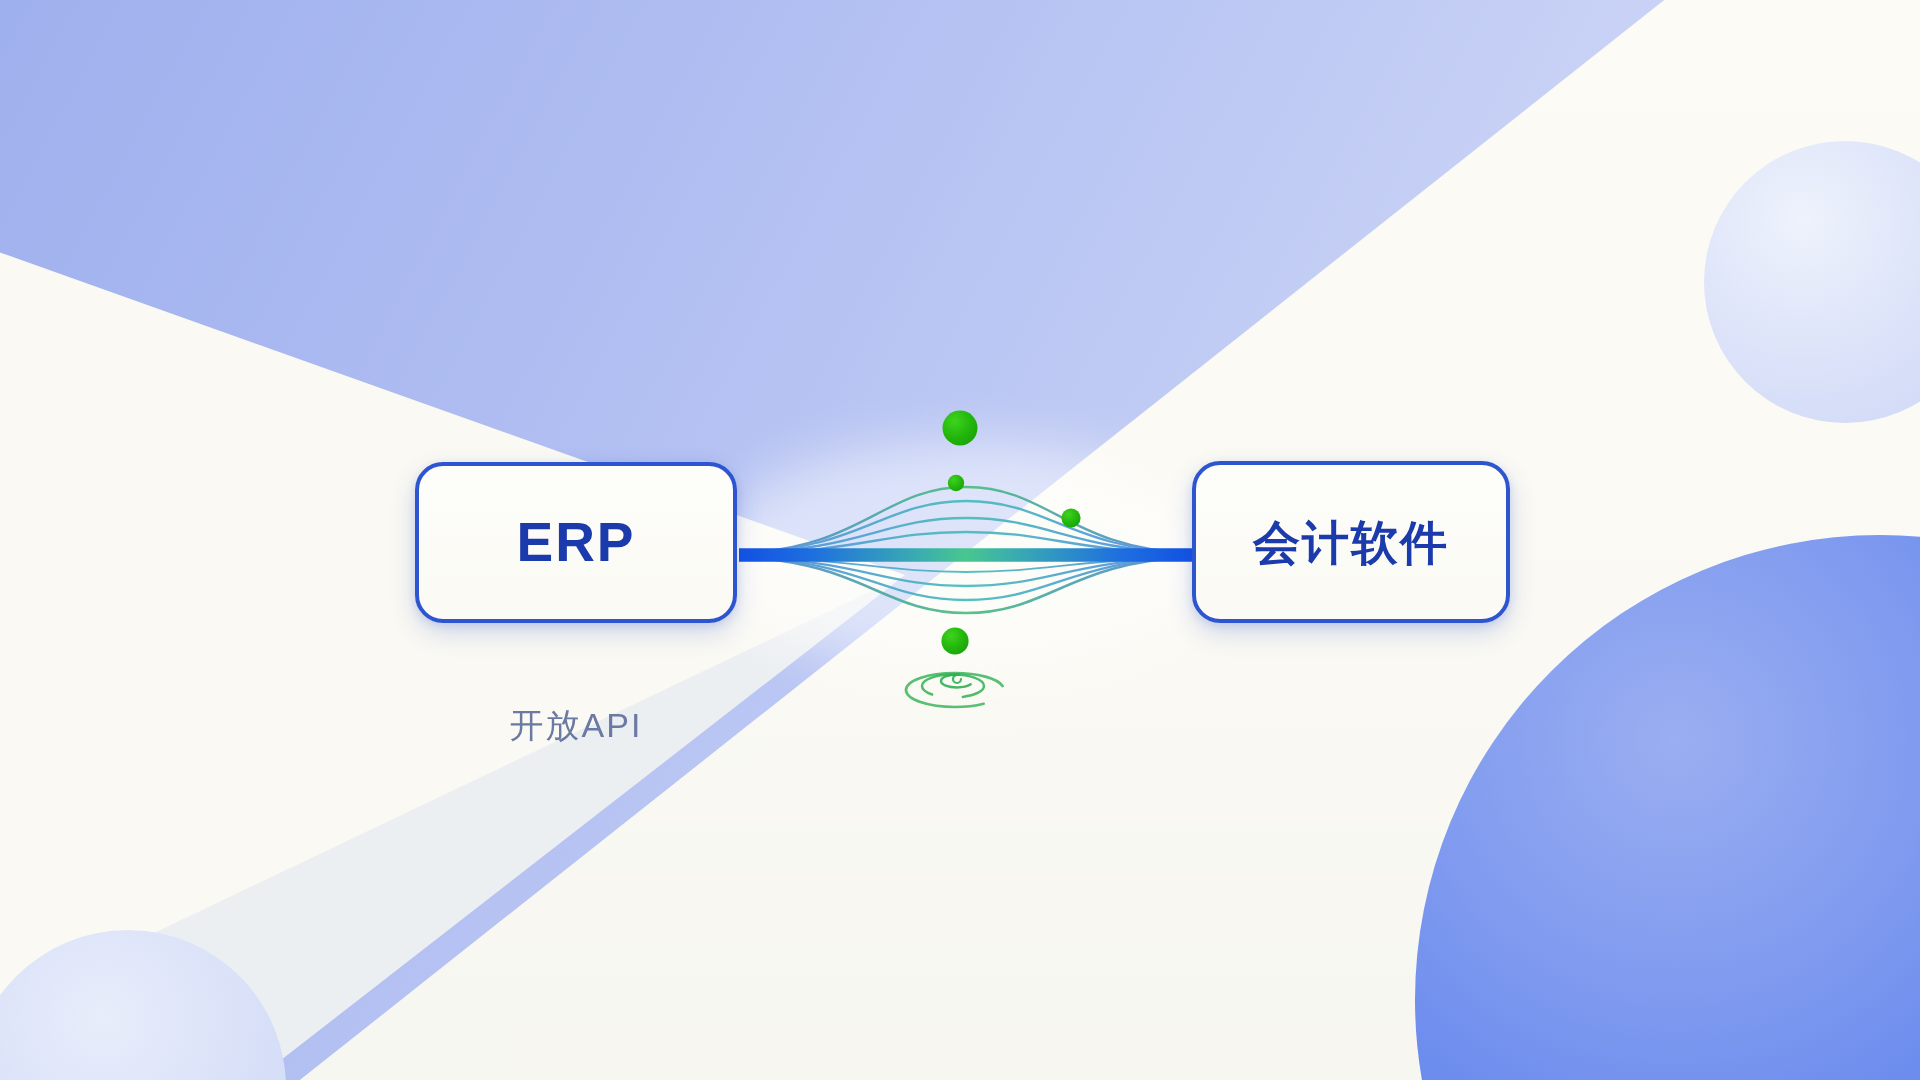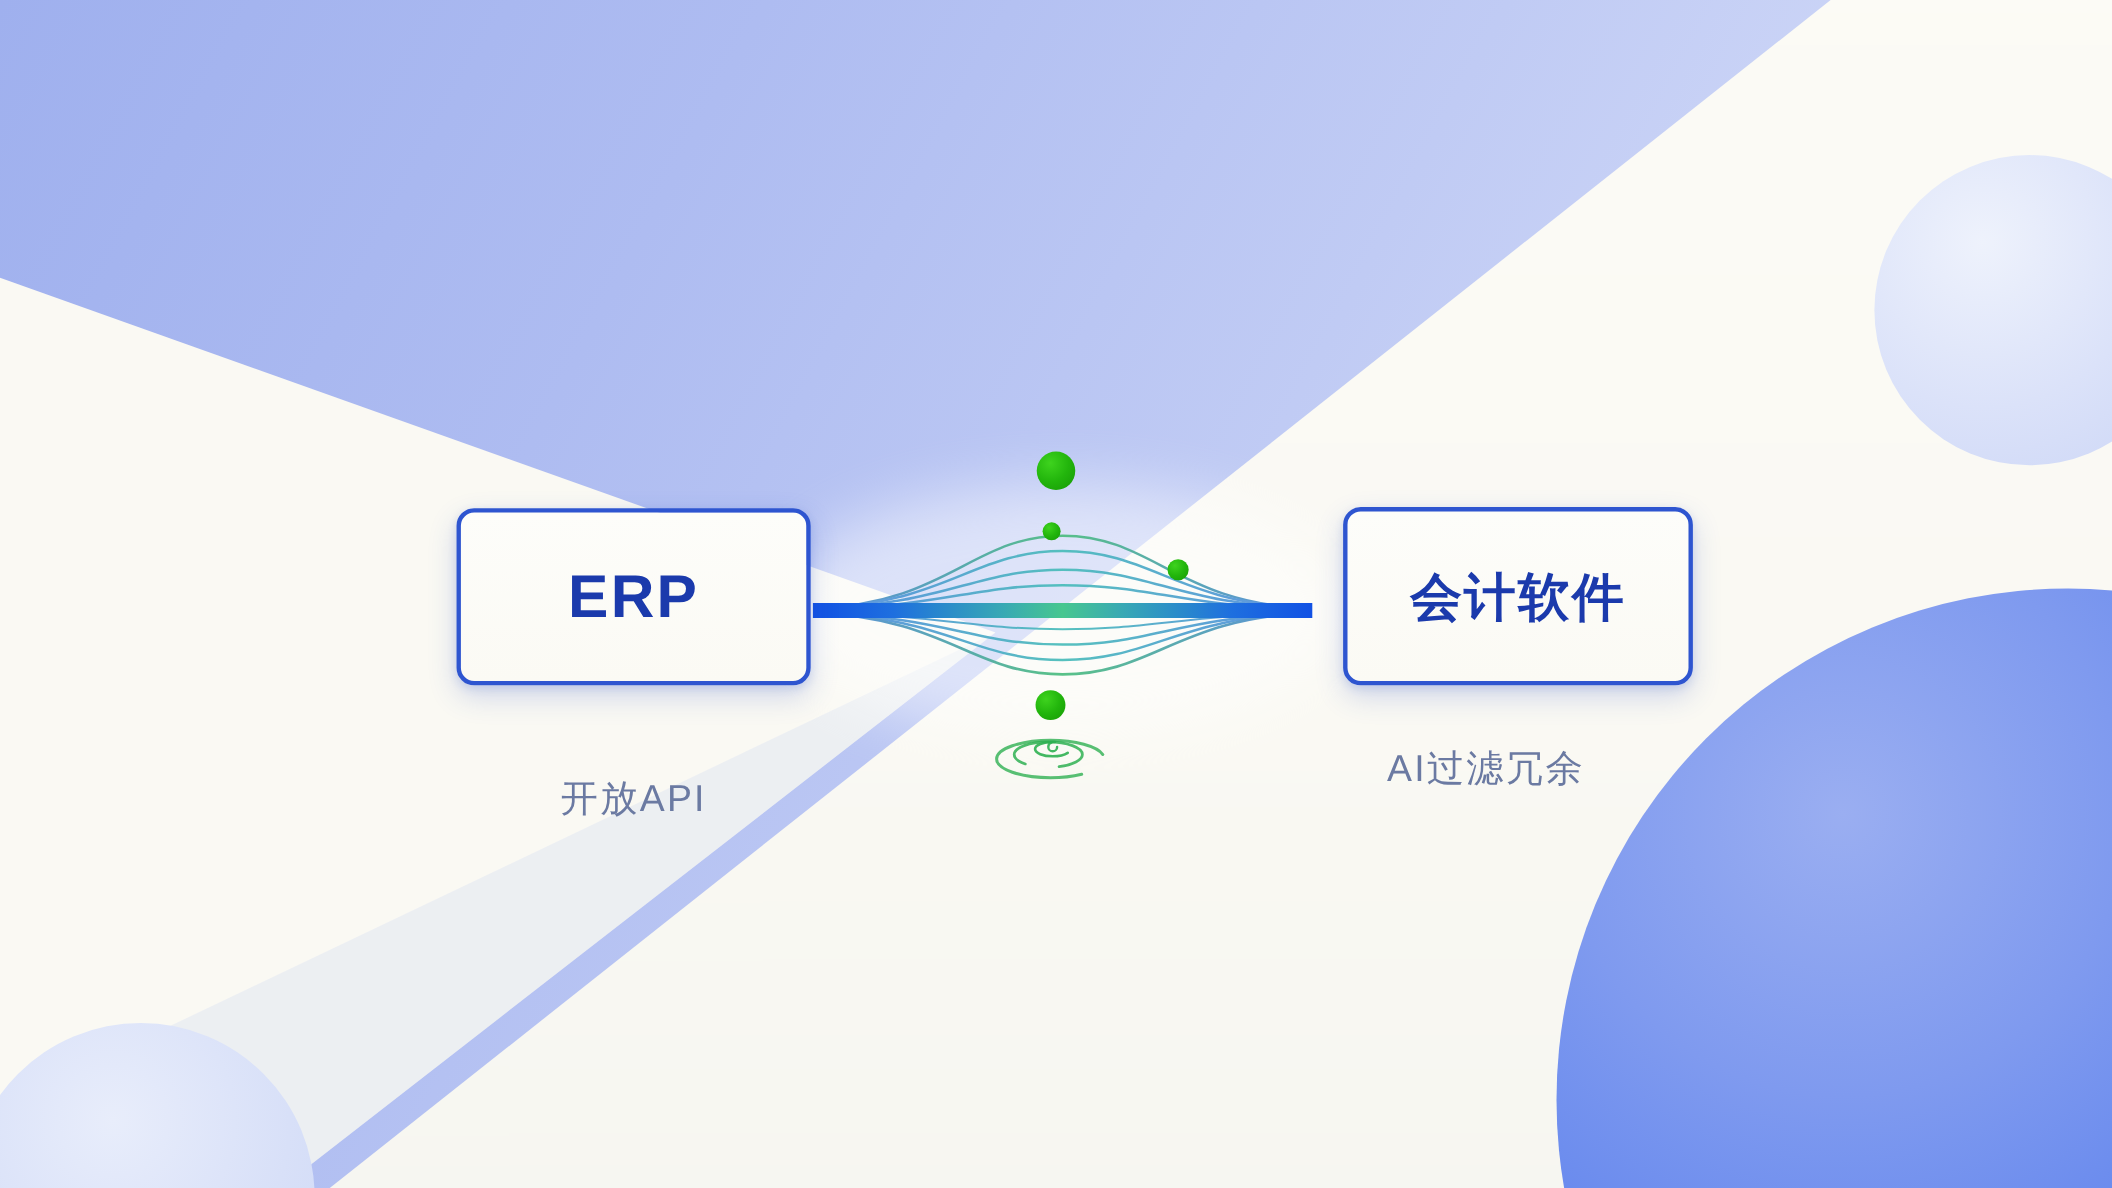--- a/index.html
+++ b/index.html
@@ -39,26 +39,26 @@
     background:radial-gradient(circle at 42% 28%,#e8edfb 0%,#d8e0f8 55%,#ccd7f6 100%);
   }
   .circle-bottom-right{
     left:1415px;top:535px;width:930px;height:930px;
     background:radial-gradient(circle at 28% 22%,#9aaef1 0%,#7f9aef 26%,#5c81ed 55%,#446fea 80%,#3d68e9 100%);
   }
   svg.connector{position:absolute;left:0;top:0;z-index:3;}
   .node{
     position:absolute;z-index:4;box-sizing:border-box;
     background:linear-gradient(180deg,#fdfdfa 0%,#fbfaf4 100%);
-    border:4px solid #2e55d0;border-radius:16px;
+    border:4px solid #2e55d0;border-radius:28px;
     display:flex;align-items:center;justify-content:center;
     box-shadow:0 10px 26px rgba(44,82,200,0.20),0 3px 8px rgba(44,82,200,0.14);
   }
   .node-erp{left:415px;top:462px;width:322px;height:161px;}
-  .node-acct{left:1192px;top:461px;width:318px;height:162px;margin-left:29px;}
+  .node-acct{left:1192px;top:461px;width:318px;height:162px;}
   .node-title{
     color:#1b3aac;font-weight:700;letter-spacing:2px;line-height:1;
   }
   .node-erp .node-title{font-size:55px;}
   .node-acct .node-title{font-size:47px;}
   .caption{
     position:absolute;z-index:4;text-align:center;
     color:#6b7aa2;font-size:34px;letter-spacing:2px;font-weight:400;
   }
   .caption-left{left:415px;width:322px;top:703px;}
@@ -143,15 +143,14 @@
 
   <div class="node node-erp">
     <span class="node-title">ERP</span>
   </div>
 
   <div class="node node-acct">
     <span class="node-title">会计软件</span>
   </div>
 
   <div class="caption caption-left">开放API</div>
-  <div class="caption caption-right">AI过滤冗余</div>
 
 </div>
 
 </body></html>

